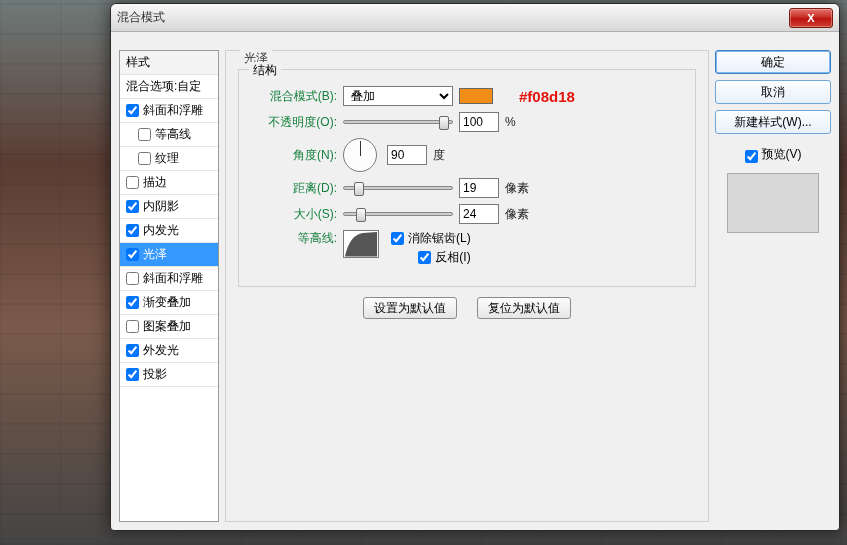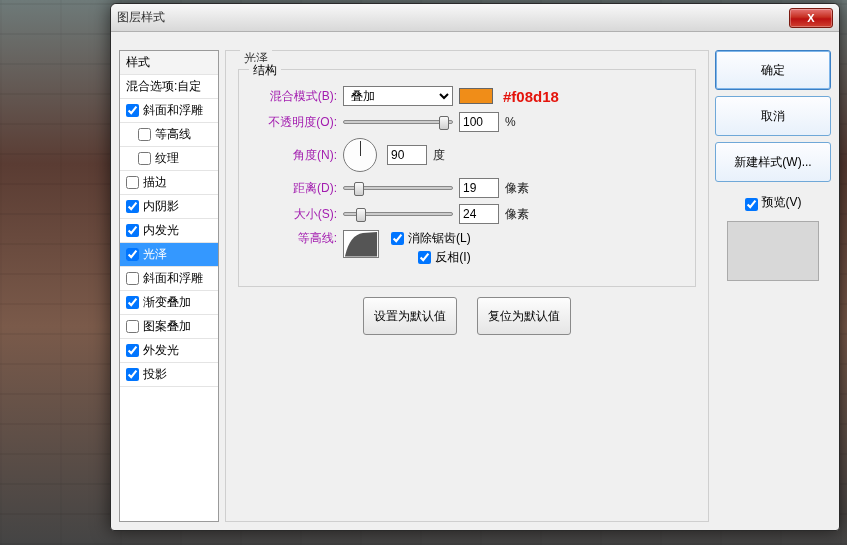--- a/index.html
+++ b/index.html
@@ -60,67 +60,67 @@
   .panel{
     flex:1; border:1px solid #cfcfcf; position:relative; padding:8px 12px;
     background:#f0f0f0;
   }
   .panel-title{ position:absolute; top:-1px; left:14px; background:#f0f0f0; padding:0 4px; color:#333;}
   .fieldset{
     border:1px solid #cfcfcf; margin-top:10px; padding:10px 10px 14px 10px; position:relative;
   }
   .fieldset-title{ position:absolute; top:-8px; left:10px; background:#f0f0f0; padding:0 4px;text-align:right;}
   .form-row{ display:flex; align-items:center; gap:6px; margin:6px 0; }
-  .form-row label.lbl{ width:88px; text-align:right; color:#a21caf;}
+  .form-row label.lbl{ width:88px; text-align:right; color:#15803d;}
   select, input.txt{
     border:1px solid #7a7a7a; background:#fff; height:20px; font-size:12px; padding:0 3px;
   }
   select{ width:110px;}
   input.txt{ width:40px; text-align:left;}
   .swatch{ width:34px; height:16px; background:#f08d18; border:1px solid #666;}
-  .hex-annot{ color:#e4140c; font-weight:bold; font-size:15px; margin-left:4px;}
+  .hex-annot{ color:#e4140c; font-weight:bold; font-size:15px; margin-left:20px;}
   .slider{
     flex:1; max-width:110px; height:4px; background:#ccc; border:1px solid #888; border-radius:2px; position:relative;
   }
   .slider .thumb{
     position:absolute; top:-5px; width:10px; height:14px;
     background:linear-gradient(180deg,#fafafa,#cfcfcf); border:1px solid #6a6a6a; border-radius:2px;
   }
   .angle-dial{
     width:34px; height:34px; border:1px solid #7a7a7a; border-radius:50%; background:#fdfdfd; position:relative; margin-right:4px;
   }
   .angle-dial::after{ content:""; position:absolute; left:50%; top:2px; width:1px; height:15px; background:#333;}
   .contour-thumb{
     width:36px; height:28px; border:1px solid #7a7a7a; background:#fff; position:relative; margin-right:6px;
   }
   .contour-thumb svg{position:absolute;inset:0;}
   .check-stack{ display:flex; flex-direction:column; gap:2px;align-items:flex-end;}
   .check-stack label{ display:flex; align-items:center; gap:4px;}
   .btn{
-    height:38px; padding:0 10px; border:1px solid #8a8a8a; border-radius:3px;
+    height:22px; padding:0 10px; border:1px solid #8a8a8a; border-radius:3px;
     background:linear-gradient(180deg,#fdfdfd,#e5e5e5); font-size:12px;
   }
   .btn-row{ display:flex; gap:20px; justify-content:center; margin-top:10px;}
   
   .right-col{ width:116px; display:flex; flex-direction:column; gap:6px; align-items:stretch;}
   .rbtn{
-    height:40px; border:1px solid #6fa8d8; border-radius:3px;
+    height:24px; border:1px solid #6fa8d8; border-radius:3px;
     background:linear-gradient(180deg,#fdfdff,#e8f1fb); font-size:12px;
   }
   .rbtn.def{ border:1px solid #3b7fc4; box-shadow:0 0 0 1px #7fb6ea inset;}
   .preview-chk{ display:flex; align-items:flex-end; gap:4px; justify-content:center; margin-top:6px;}
   .preview-box{ width:92px; height:60px; background:#d8d8d8; border:1px solid #aaa; align-self:center; margin-top:4px;}
   .unit{ color:#222;}
 </style>
 </head>
 <body>
 
 <div class="dialog">
   <div class="titlebar">
-    <span class="title">图层样式</span>
+    <span class="title">混合模式</span>
     <div class="spacer"></div>
     <div class="close-btn">
       <span>X</span>
     </div>
   </div>
 
   <div class="body">
 
     <div class="style-list">
       <div class="row header">样式</div>

